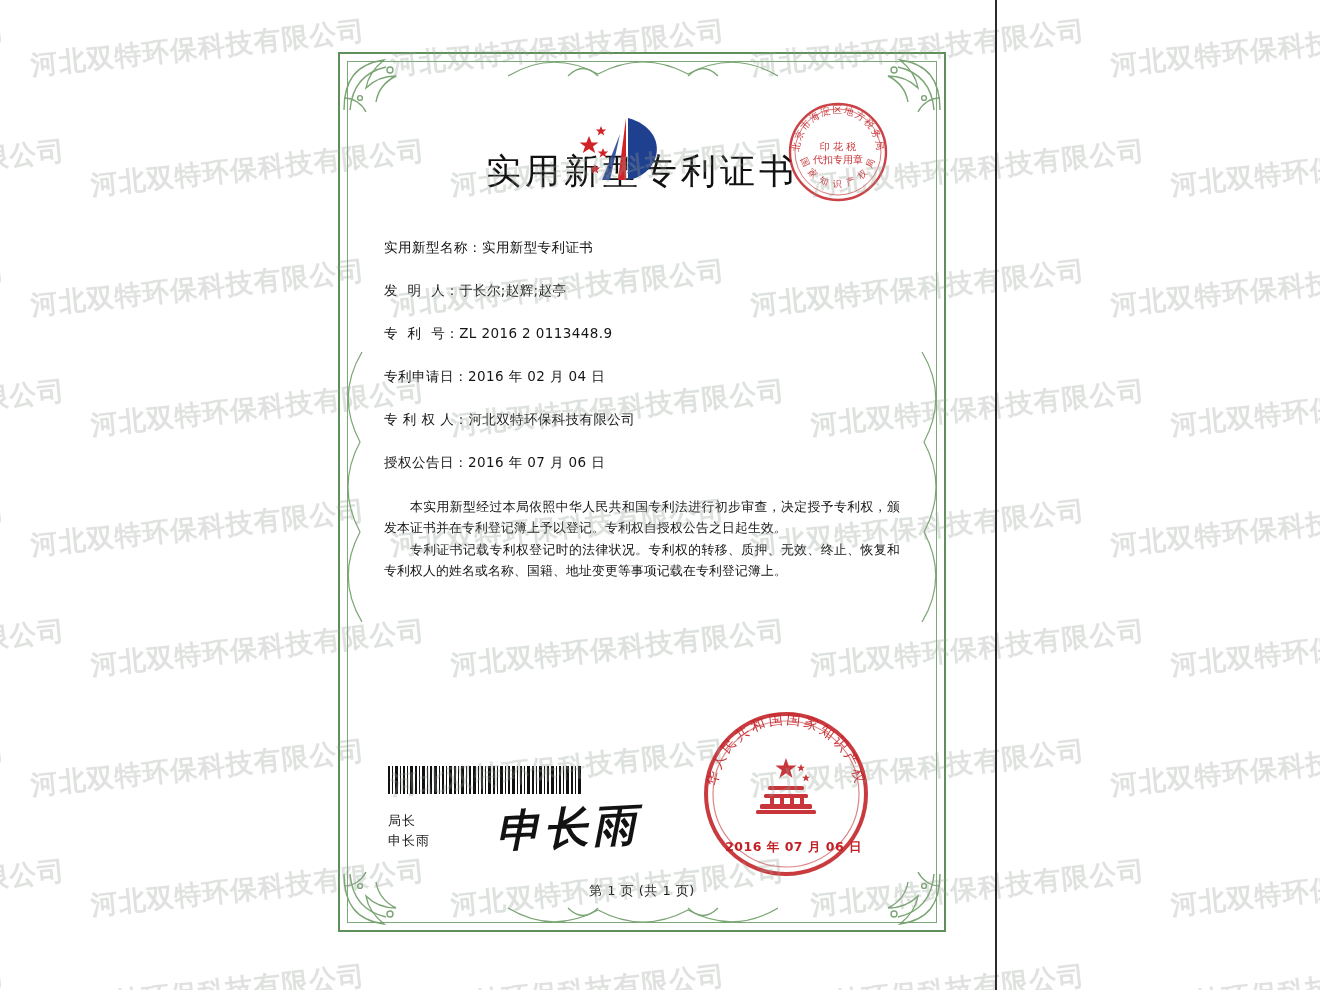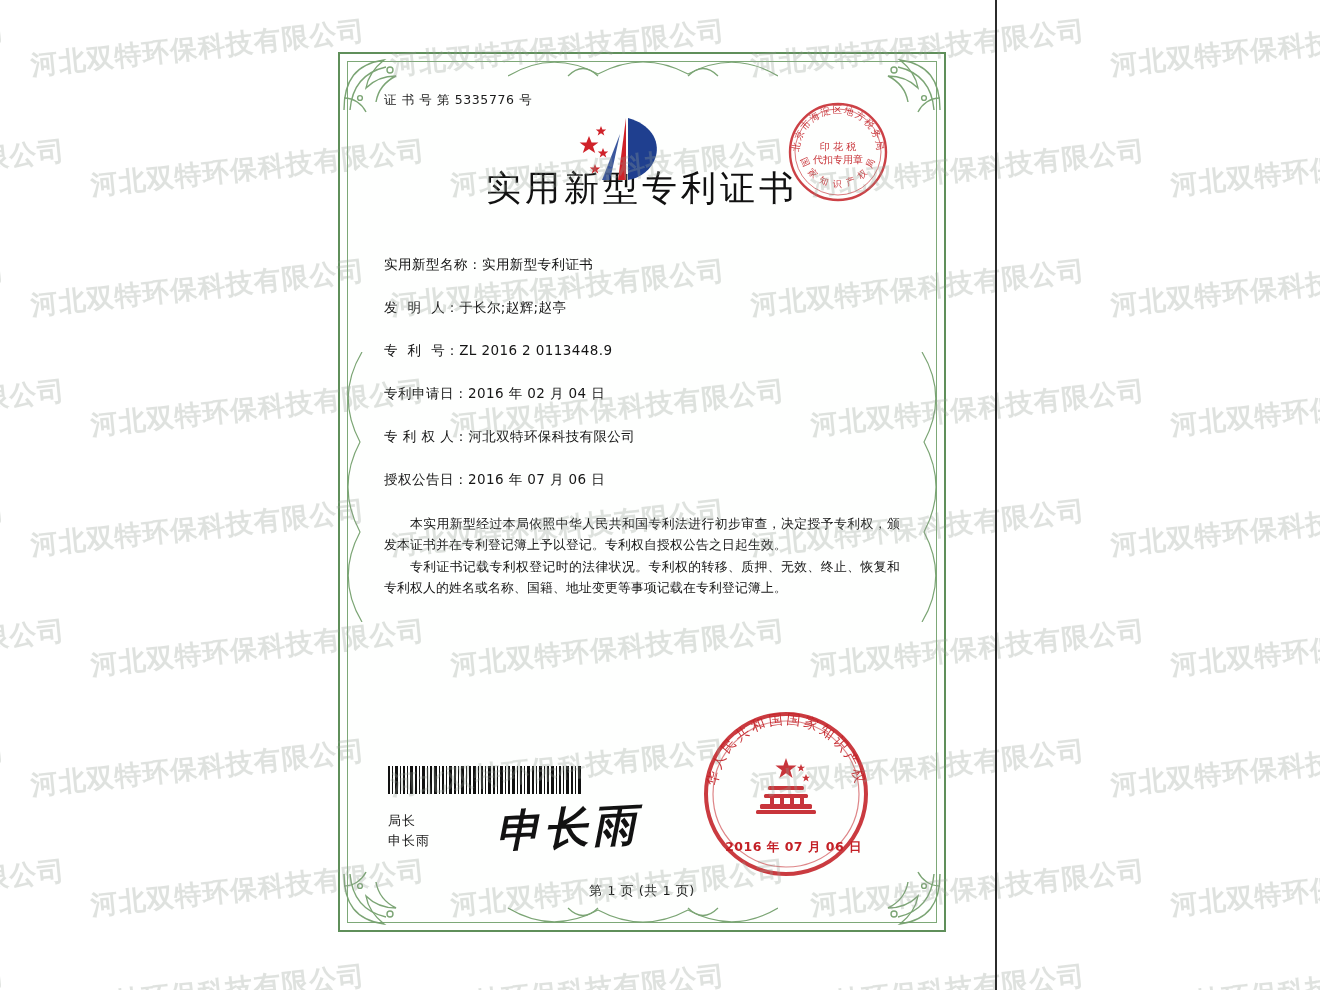--- a/index.html
+++ b/index.html
@@ -294,21 +294,20 @@
     </g>
   </svg>
   <svg class="edge-deco edge-right" viewBox="0 0 26 270">
     <g fill="none" stroke="currentColor" stroke-width="1.2">
       <path d="M22 0 C4 30 4 60 20 90 C4 120 4 150 20 180 C4 210 4 240 22 270"></path>
     </g>
   </svg>
 
   <div class="content">
 
-    <div class="cert-no">证 书 号 第 5335776 号</div>
 
     <svg id="logo" viewBox="0 0 100 76">
       <path d="M50 4 L50 66 L42 66 Z" fill="#cf2229"></path>
       <path d="M52 4 C74 10 84 26 80 42 C76 56 64 64 52 66 Z" fill="#1f3f8f"></path>
       <path d="M44 20 L34 66 L26 66 Z" fill="#1f3f8f" opacity=".88"></path>
       <g fill="#cf2229">
         <polygon points="13,22 15.6,28.4 22.4,28.4 17,32.6 19.2,39 13,35 6.8,39 9,32.6 3.6,28.4 10.4,28.4"></polygon>
         <polygon points="25,12 26.4,15.6 30.2,15.6 27.2,17.9 28.3,21.6 25,19.3 21.7,21.6 22.8,17.9 19.8,15.6 23.6,15.6"></polygon>
         <polygon points="27,34 28.4,37.6 32.2,37.6 29.2,39.9 30.3,43.6 27,41.3 23.7,43.6 24.8,39.9 21.8,37.6 25.6,37.6"></polygon>
         <polygon points="19,50 20.4,53.6 24.2,53.6 21.2,55.9 22.3,59.6 19,57.3 15.7,59.6 16.8,55.9 13.8,53.6 17.6,53.6"></polygon>

